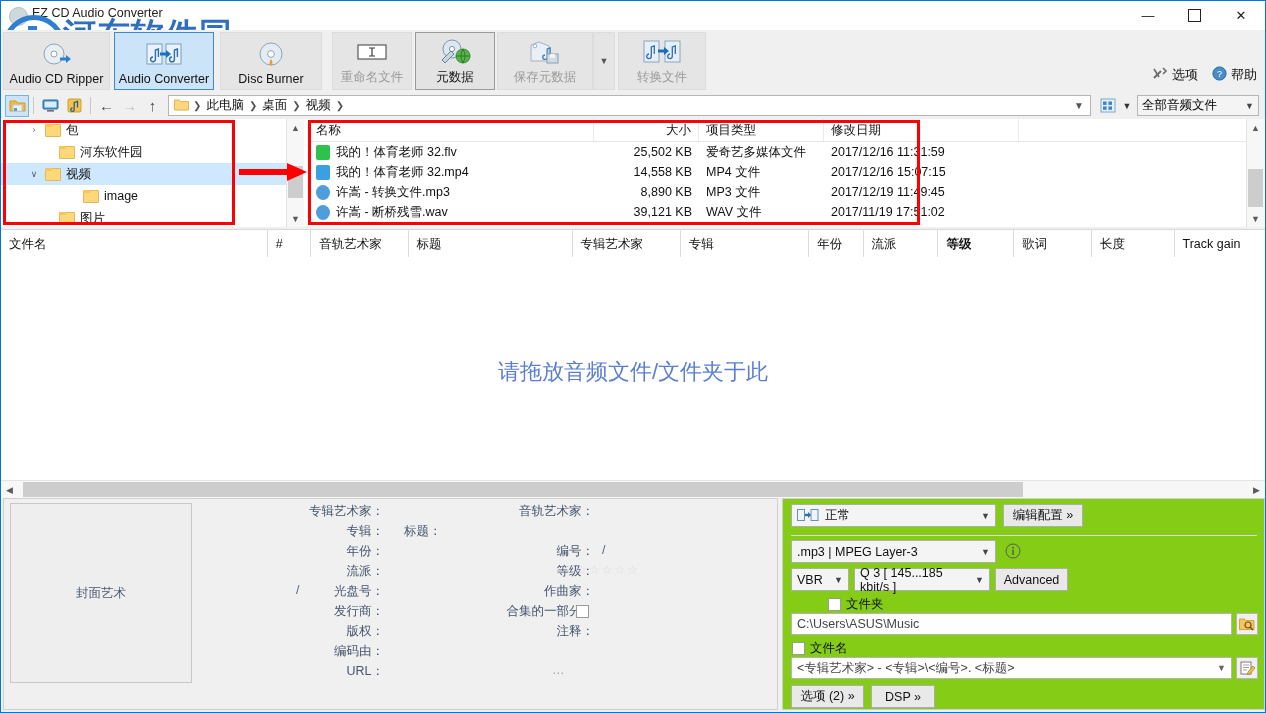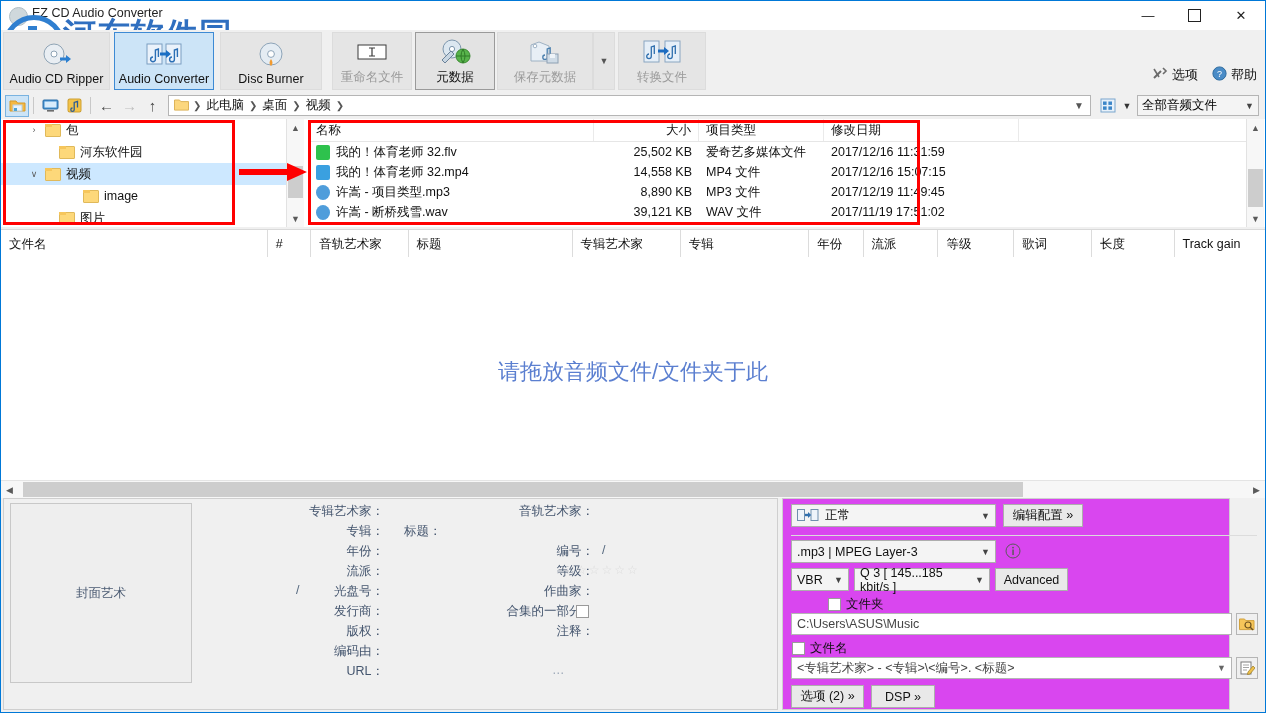--- a/index.html
+++ b/index.html
@@ -112,21 +112,21 @@
         border:1px solid #cfcfcf;box-sizing:border-box;}
   .cover{position:absolute;left:6px;top:4px;width:180px;height:178px;background:#eee;
          border:1px solid #c8c8c8;display:flex;align-items:center;justify-content:center;
          font-size:12.5px;color:#4a5a72;}
   .mfield{position:absolute;display:flex;align-items:center;font-size:12.5px;color:#44556e;}
   .mlabel{text-align:right;white-space:nowrap;}
   .mval{margin-left:10px;color:#55687f;}
   .star{color:#dcdcdc;font-size:12px;letter-spacing:2px;}
   .cbx{width:11px;height:11px;border:1px solid #9a9a9a;background:#fff;display:inline-block;}
 
-  .out{position:absolute;left:781px;top:497px;width:448px;height:212px;background:#d946ef;
+  .out{position:absolute;left:781px;top:497px;width:483px;height:212px;background:#84cc16;
        border:1px solid #cfcfcf;box-sizing:border-box;}
   .sel-ctl{position:absolute;box-sizing:border-box;background:#f4f4f4;border:1px solid #adadad;
            display:flex;align-items:center;font-size:12.5px;color:#111;padding:0 5px;}
   .sel-ctl .caret{margin-left:auto;font-size:9px;color:#444;}
   .btn{position:absolute;box-sizing:border-box;background:#e9e9e9;border:1px solid #adadad;
        display:flex;align-items:center;justify-content:center;font-size:12.5px;color:#111;}
   .txt{position:absolute;box-sizing:border-box;background:#fff;border:1px solid #b5b5b5;
        display:flex;align-items:center;font-size:12.5px;color:#444;padding:0 5px;}
   .chk{position:absolute;display:flex;align-items:center;gap:5px;font-size:12.5px;color:#111;}
   .hr{position:absolute;height:1px;background:#dcdcdc;}
@@ -386,21 +386,21 @@
           <span class="ficon" style="background:#3aa0e0;"></span>
           <span>我的！体育老师 32.mp4</span>
         </div>
         <div class="lcell" style="width:105px;justify-content:flex-end;">14,558 KB</div>
         <div class="lcell" style="width:125px;">MP4 文件</div>
         <div class="lcell" style="width:195px;">2017/12/16 15:07:15</div>
       </div>
       <div class="lrow">
         <div class="lcell" style="width:285px;">
           <span class="ficon" style="background:#4f9ddb;border-radius:50%;"></span>
-          <span>许嵩 - 项目类型.mp3</span>
+          <span>许嵩 - 转换文件.mp3</span>
         </div>
         <div class="lcell" style="width:105px;justify-content:flex-end;">8,890 KB</div>
         <div class="lcell" style="width:125px;">MP3 文件</div>
         <div class="lcell" style="width:195px;">2017/12/19 11:49:45</div>
       </div>
       <div class="lrow">
         <div class="lcell" style="width:285px;">
           <span class="ficon" style="background:#4f9ddb;border-radius:50%;"></span>
           <span>许嵩 - 断桥残雪.wav</span>
         </div>
@@ -427,21 +427,21 @@
 
   <div class="tlhead">
     <div class="tlh" style="width:272px;">文件名</div>
     <div class="tlh" style="width:44px;">#</div>
     <div class="tlh" style="width:99px;">音轨艺术家</div>
     <div class="tlh" style="width:167px;">标题</div>
     <div class="tlh" style="width:110px;">专辑艺术家</div>
     <div class="tlh" style="width:131px;">专辑</div>
     <div class="tlh" style="width:55px;">年份</div>
     <div class="tlh" style="width:76px;">流派</div>
-    <div class="tlh" style="width:77px;">等级</div>
+    <div class="tlh" style="width:77px;font-weight:bold;">等级</div>
     <div class="tlh" style="width:79px;">歌词</div>
     <div class="tlh" style="width:84px;">长度</div>
     <div class="tlh" style="width:92px;border-right:none;">Track gain</div>
   </div>
 
   <div class="tlbody">
     <div class="drop">请拖放音频文件/文件夹于此</div>
   </div>
 
   <div class="hsb">

